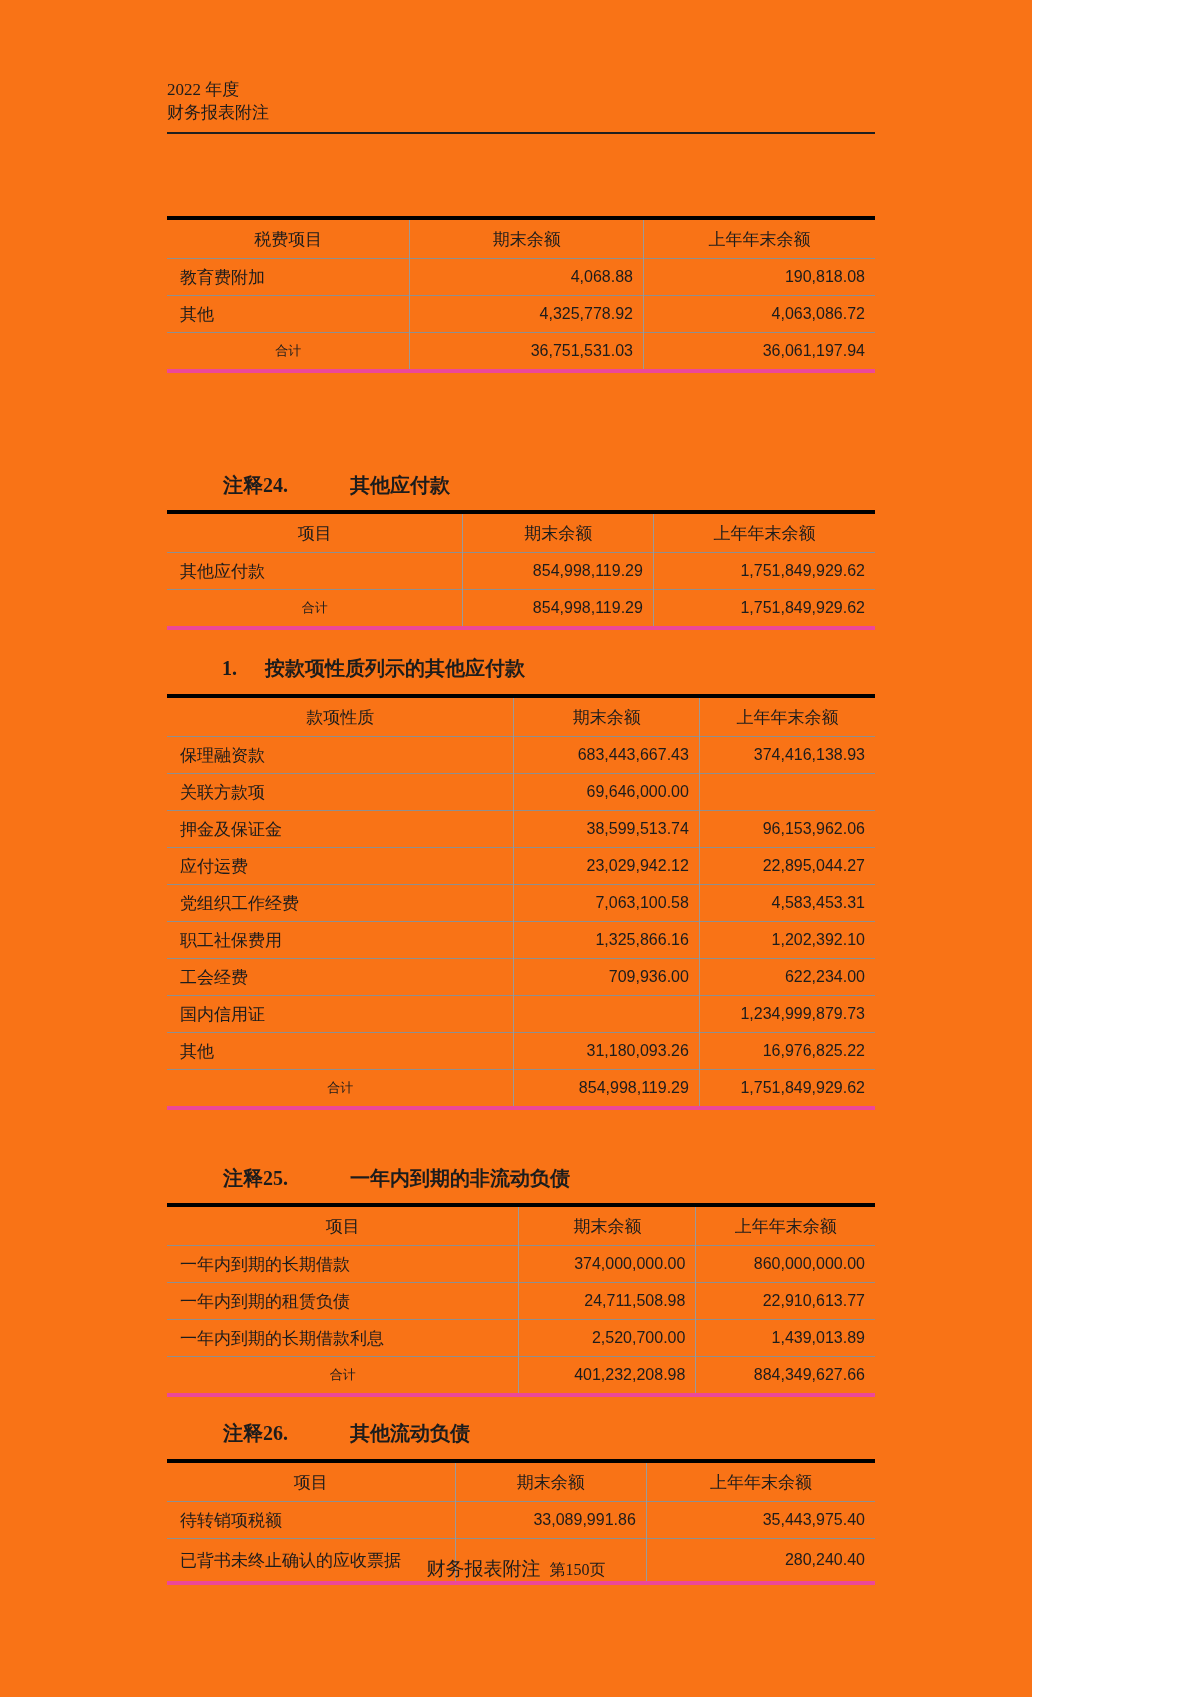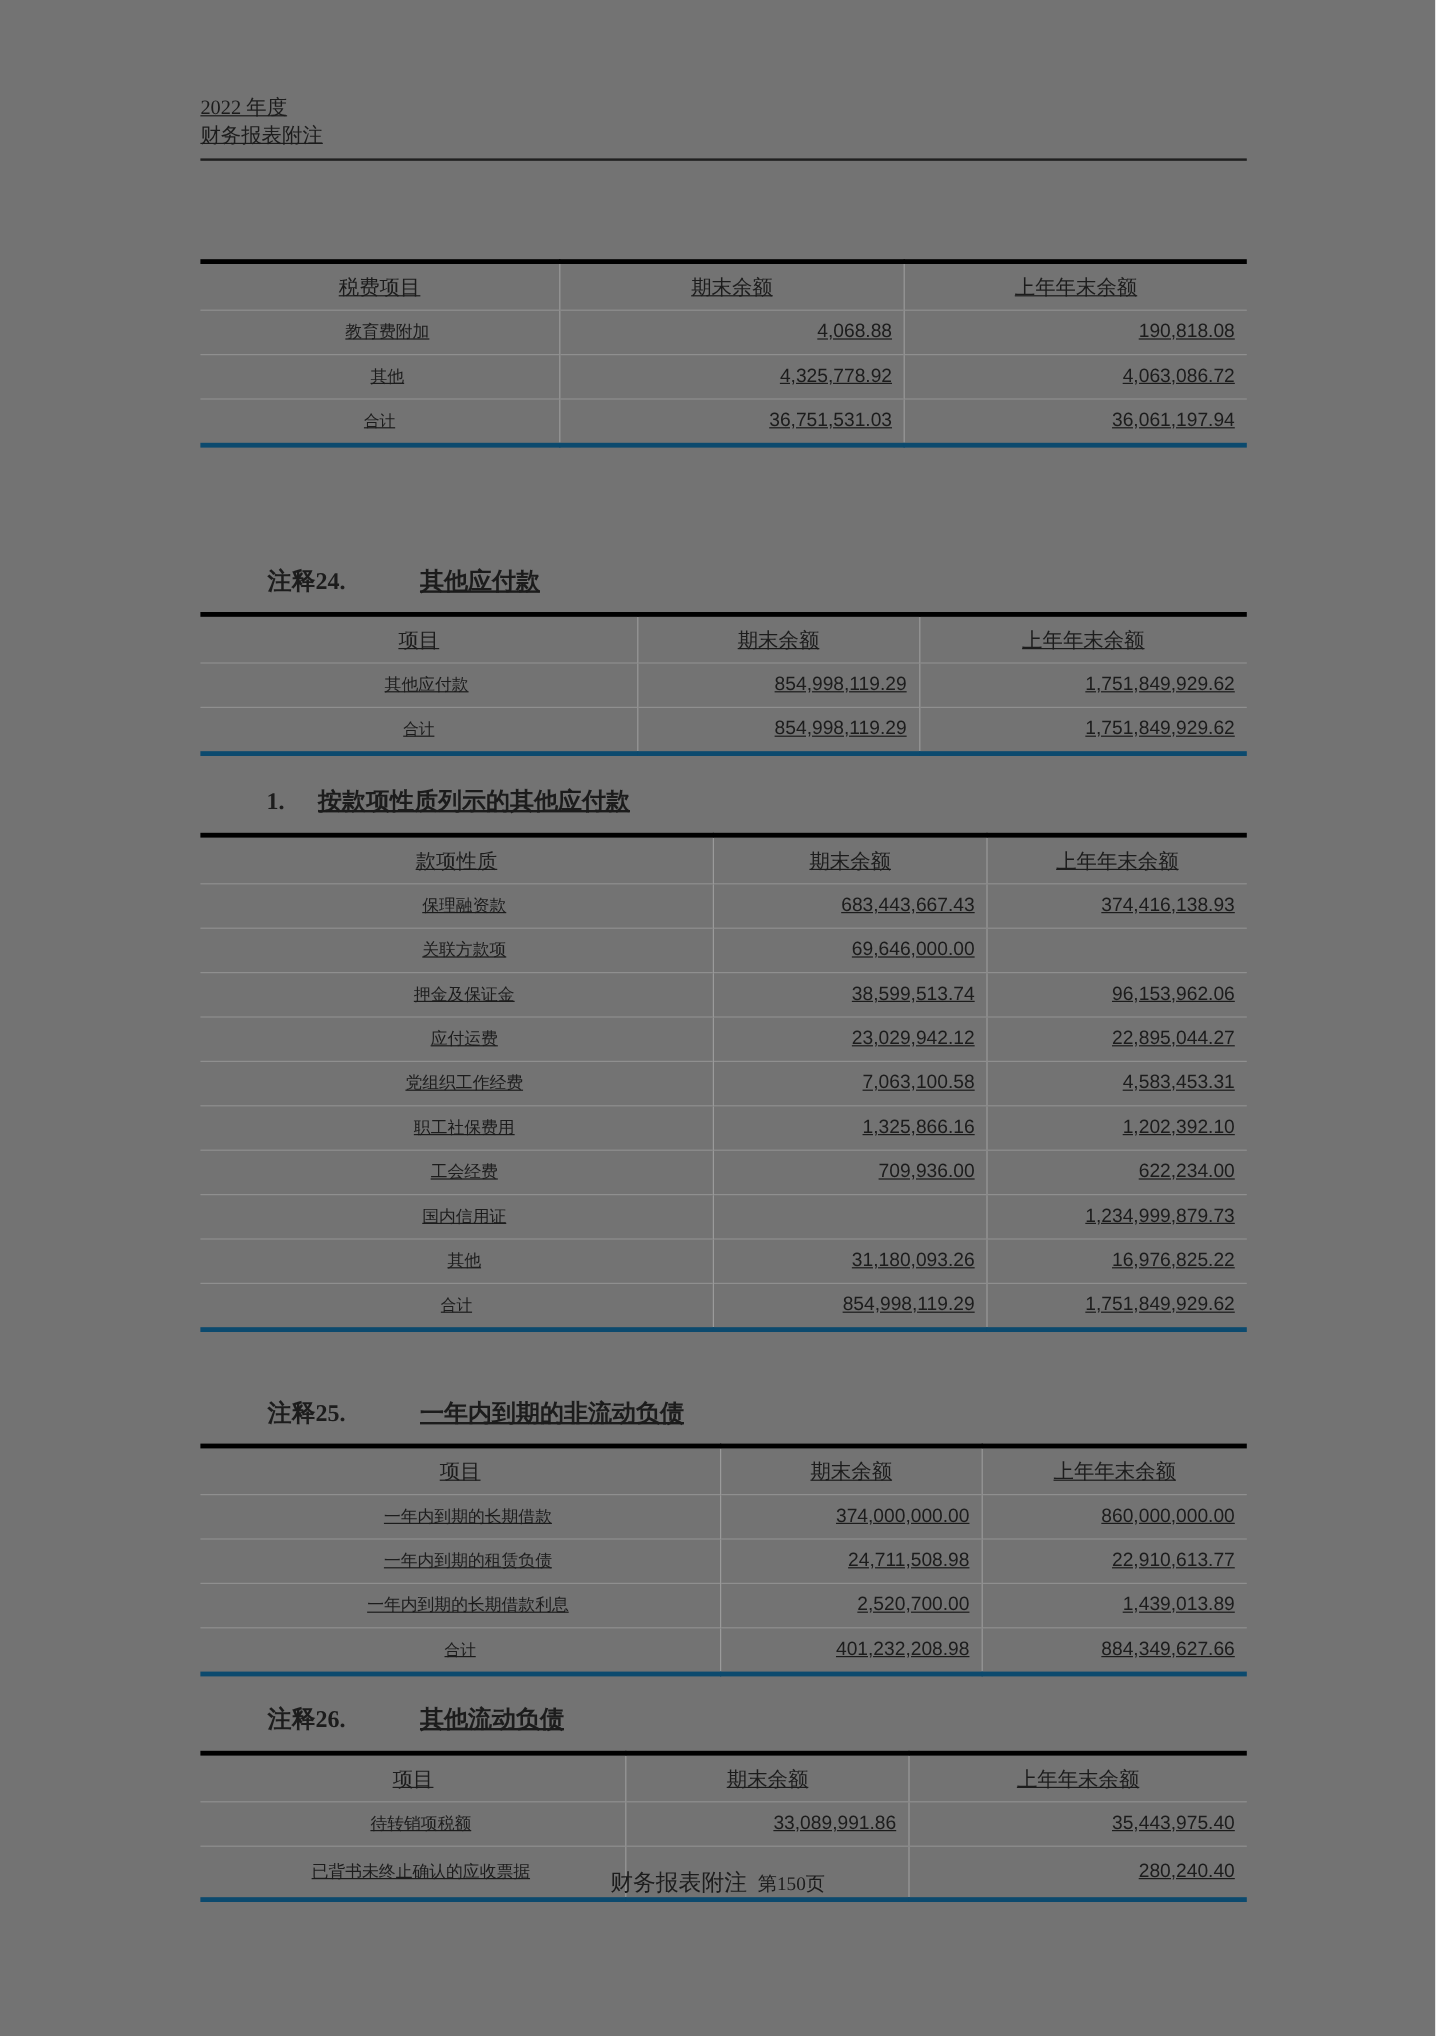--- a/index.html
+++ b/index.html
@@ -1,53 +1,52 @@
 <!DOCTYPE html>
 <html><head>
 <meta charset="utf-8">
 <style>
   html, body { margin: 0; padding: 0; background: #ffffff; }
   .page {
     position: relative;
-    width: 1196px;
+    width: 1032px;
     height: 1697px;
-    background: #737373;
+    background: #f97316;
     color: #1c1c1c;
     font-family: "Liberation Serif", "DejaVu Serif", serif;
     overflow: hidden;
-    text-decoration: underline;
   }
   .content { padding: 78px 157px 0 167px; }
 
   .doc-header { border-bottom: 2px solid #1f1f1f; padding-bottom: 8px; }
   .doc-header .hline { font-size: 17px; line-height: 23px; }
 
   table.fin-table {
     width: 100%;
     border-collapse: collapse;
     table-layout: fixed;
     border-top: 4px solid #000;
-    border-bottom: 4px solid #0c4a6e;
+    border-bottom: 4px solid #ec4899;
   }
   .fin-table th {
     font-weight: normal;
     font-size: 17px;
     height: 38px;
     text-align: center;
     vertical-align: middle;
     padding: 0;
   }
   .fin-table td {
     height: 36px;
     vertical-align: middle;
     padding: 0;
   }
   .fin-table tbody td { border-top: 1px solid #8f8f8f; }
   .fin-table th + th, .fin-table td + td { border-left: 1px solid #9a9a9a; }
-  .lbl { font-size: 14px; text-align: center; padding-left: 13px !important; }
+  .lbl { font-size: 17px; text-align: left; padding-left: 13px !important; }
   .num {
     font-family: "Liberation Sans", "DejaVu Sans", sans-serif;
     font-size: 16px;
     text-align: right;
     padding-right: 10px !important;
   }
   .ttl { font-size: 13px; text-align: center; }
 
   
   .t1 .c1 { width: 34.3%; } .t1 .c2 { width: 33.0%; } .t1 .c3 { width: 32.7%; }

